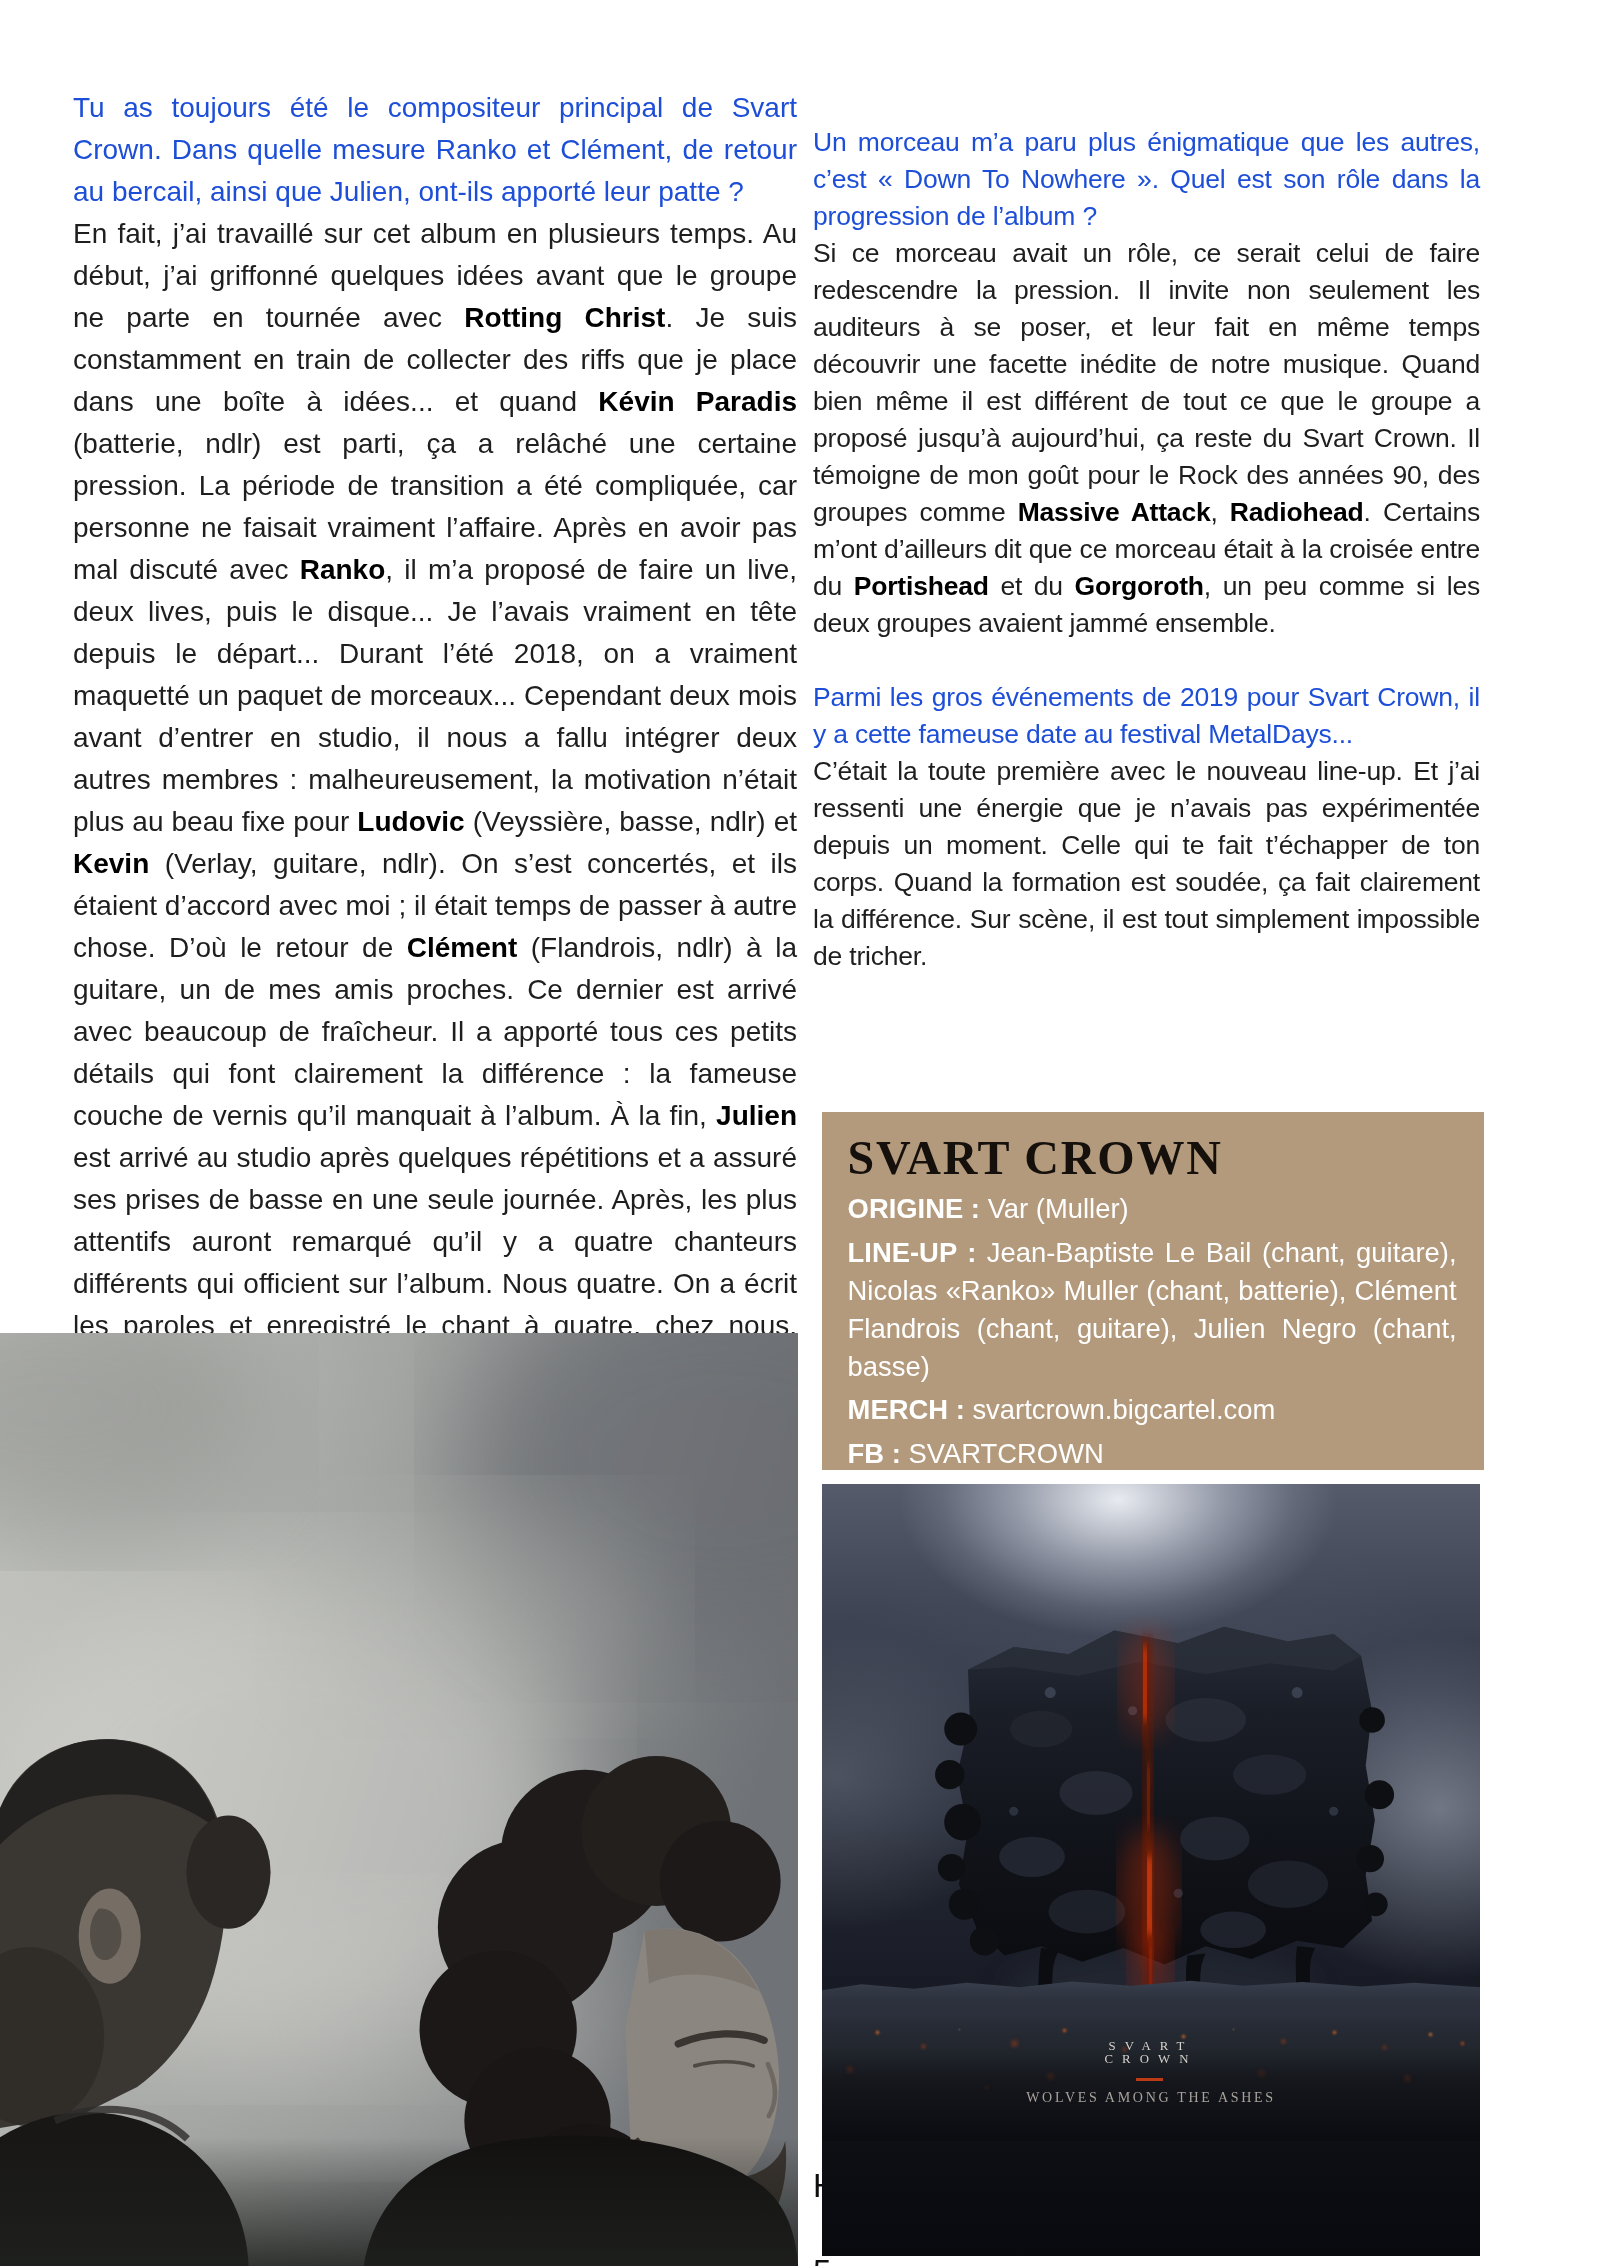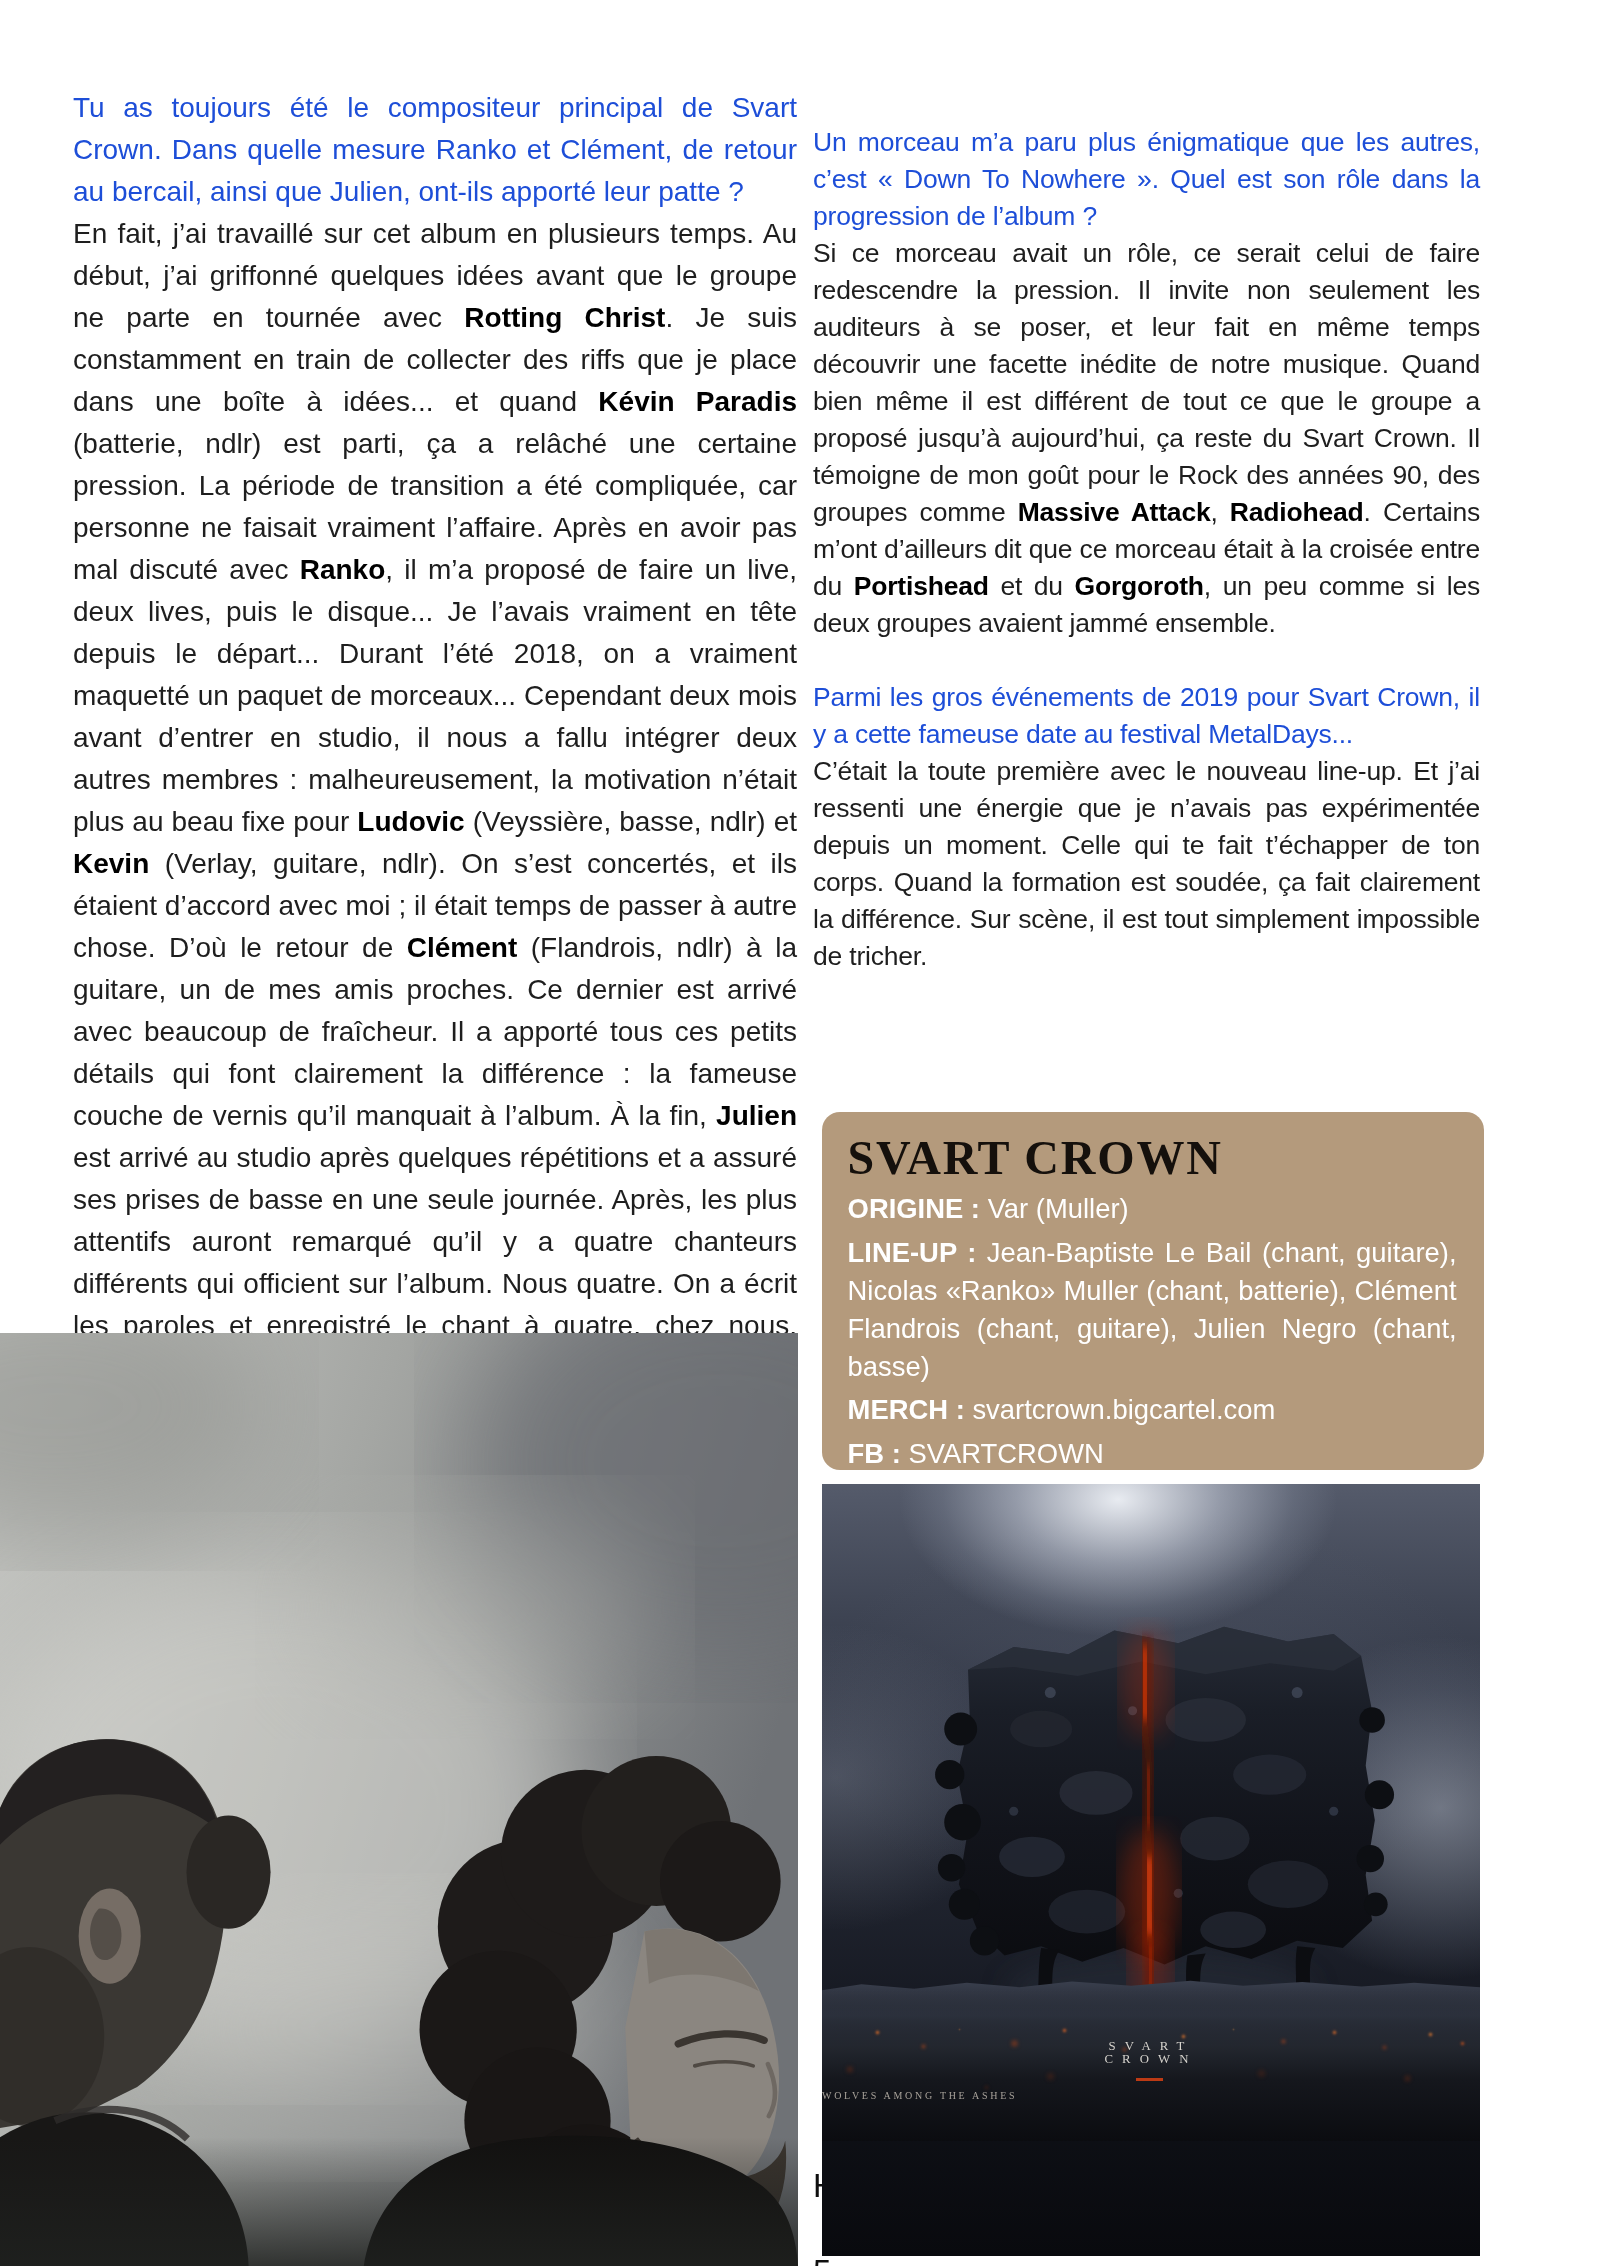--- a/index.html
+++ b/index.html
@@ -25,21 +25,20 @@
     position:absolute; left:0; top:1333px; width:798px; height:933px;
     z-index:2; overflow:hidden; background:#9c9e9b;
   }
   .band-photo svg { display:block; width:100%; height:100%; }
 
   
   .info-box {
     position:absolute; left:822px; top:1112px; width:662px; height:358px;
     background:#b49a7c; z-index:3; padding:20px 27.4px 16.4px 25.6px;
     color:#ffffff;
-    border-radius:18px;
   }
   .info-title {
     font-family:"Liberation Serif", serif; font-weight:700;
     font-size:48px; line-height:51px; letter-spacing:1.8px; color:#15100c;
     margin-bottom:7.3px;
   }
   .info-field { font-size:27.4px; line-height:38px; margin-bottom:5.5px; text-align:justify; }
   .info-field strong { font-weight:700; }
 
   
@@ -79,23 +78,23 @@
   .album-band {
     position:absolute; left:0; top:556px; width:100%; text-align:center;
     font-family:"Liberation Serif", serif; color:#d6d3cd;
     font-size:12.8px; line-height:12.8px; letter-spacing:9.1px; font-weight:400;
   }
   .album-divider {
     position:absolute; top:594px; left:50%; width:27.4px; height:2.7px;
     margin-left:-15.5px; background:#bc3a14;
   }
   .album-title {
-    position:absolute; left:0; top:606px; width:100%; text-align:left;
+    position:absolute; left:0; top:606px; width:100%; text-align:center;
     font-family:"Liberation Serif", serif; color:#a8a29a;
-    font-size:10px; letter-spacing:2.7px;
+    font-size:14px; letter-spacing:2.7px;
   }
 
   
   .footer {
     position:absolute; left:813px; top:2167px; width:667px; z-index:2;
     display:flex; justify-content:flex-end; align-items:baseline; gap:48px;
     font-size:33px; color:#0f0f0f;flex-direction:column;
   }
 </style>
 </head>

